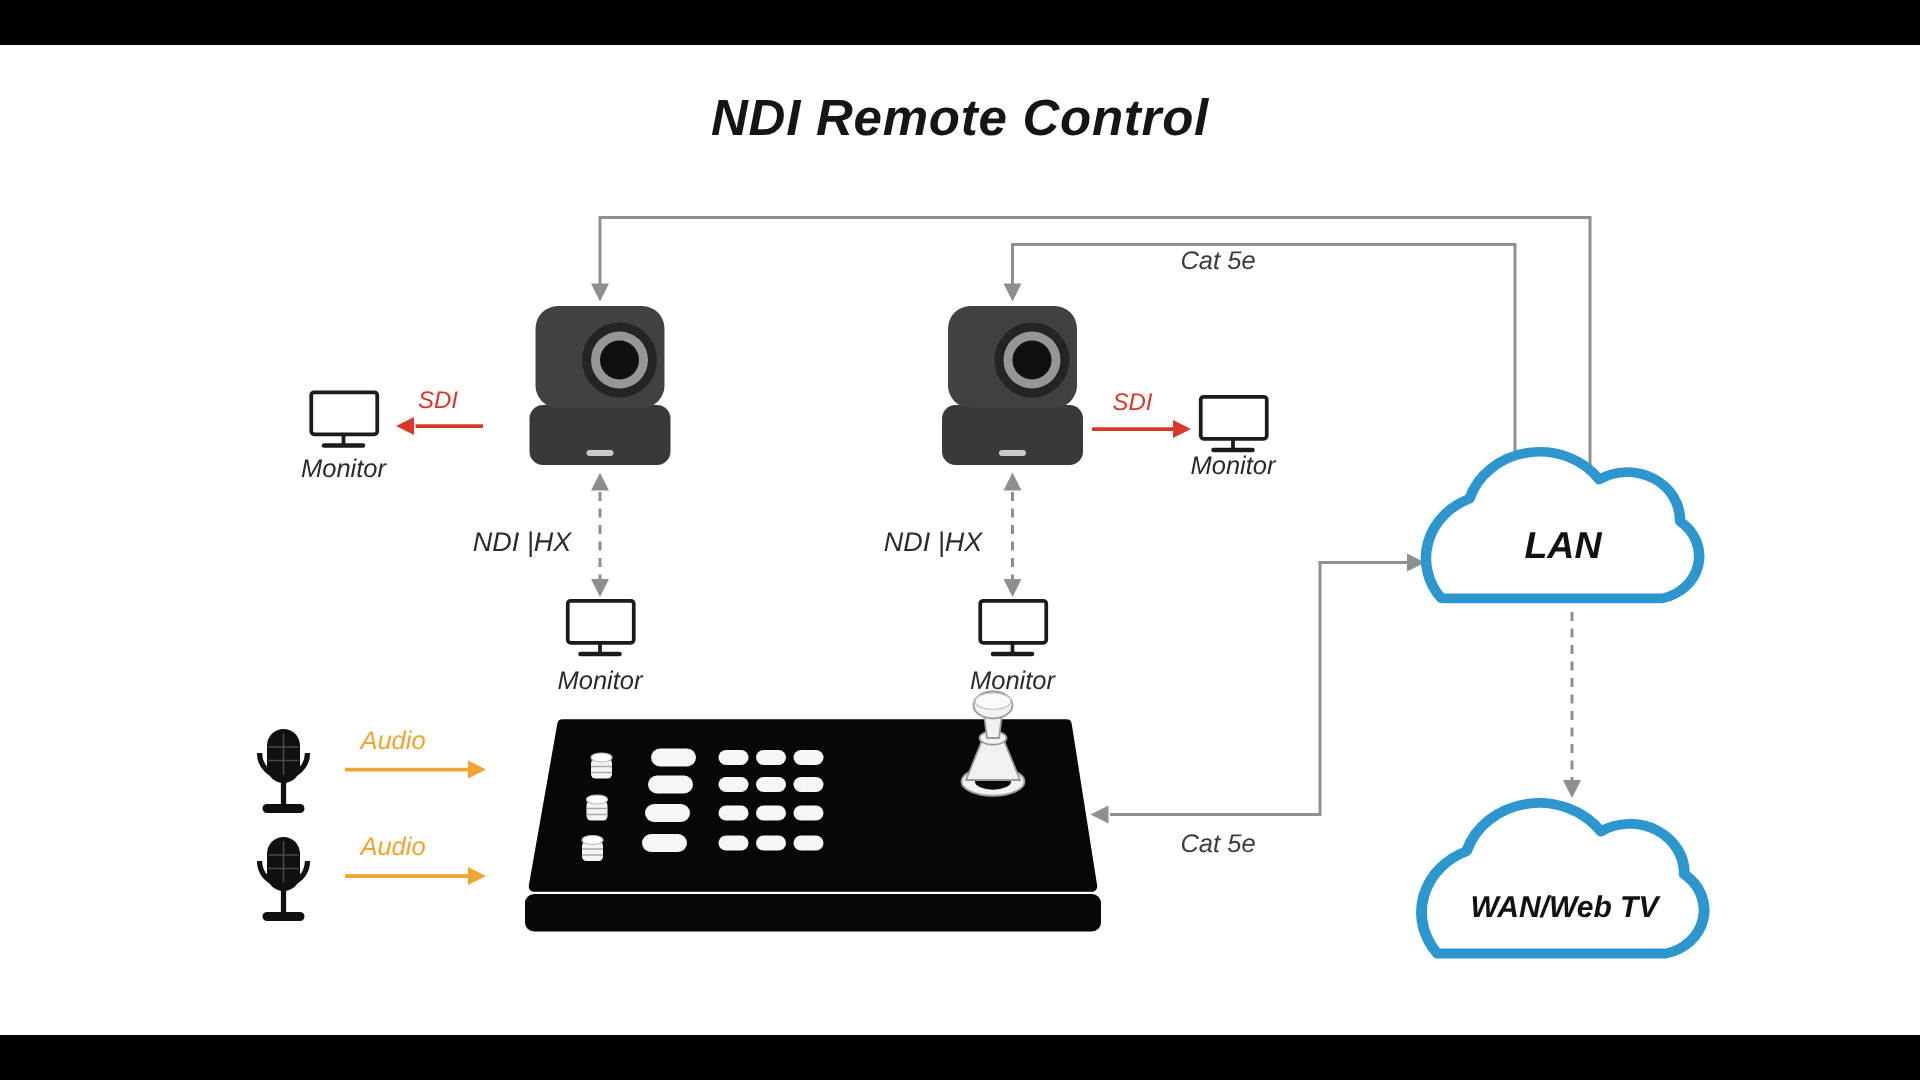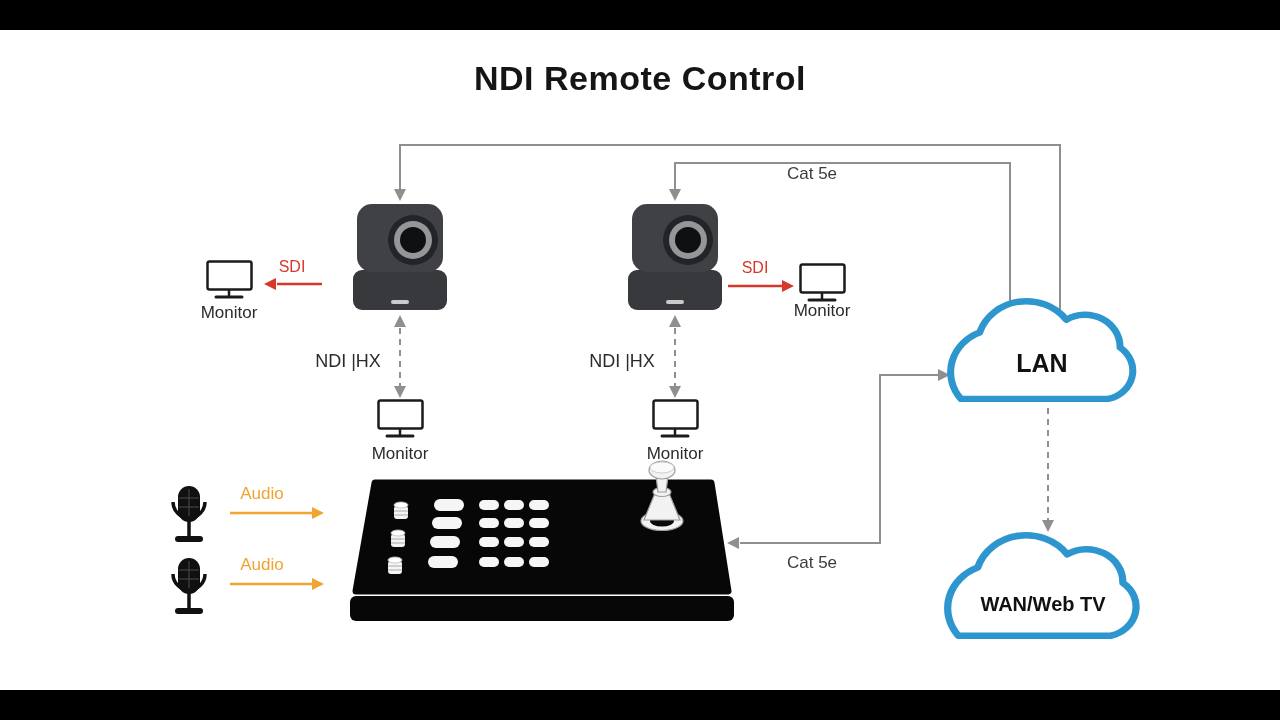--- a/index.html
+++ b/index.html
@@ -1,16 +1,16 @@
 <!DOCTYPE html>
 <html><head>
 <meta charset="utf-8">
 <style>
   html,body{margin:0;padding:0;background:#ffffff;}
-  .stage{position:relative;width:1280px;height:720px;background:#ffffff;overflow:hidden;}
+  .stage{position:relative;width:1280px;height:720px;background:#ffffff;overflow:hidden;font-style:italic;}
   svg{display:block;}
   text{font-family:"Liberation Sans",sans-serif;}
   .title{font-size:34px;font-weight:600;fill:#151515;letter-spacing:.5px;}
   .gline{fill:none;stroke:#8f8f8f;stroke-width:2;}
   .dash{stroke-dasharray:6 5;}
   .garrow{fill:#8f8f8f;}
   .cline{fill:none;stroke-width:2.5;}
   .lbl{fill:#2b2b2b;font-size:17px;}
   .ndi{fill:#2b2b2b;font-size:18px;}
   .cat{fill:#3c3c3c;font-size:17px;}

